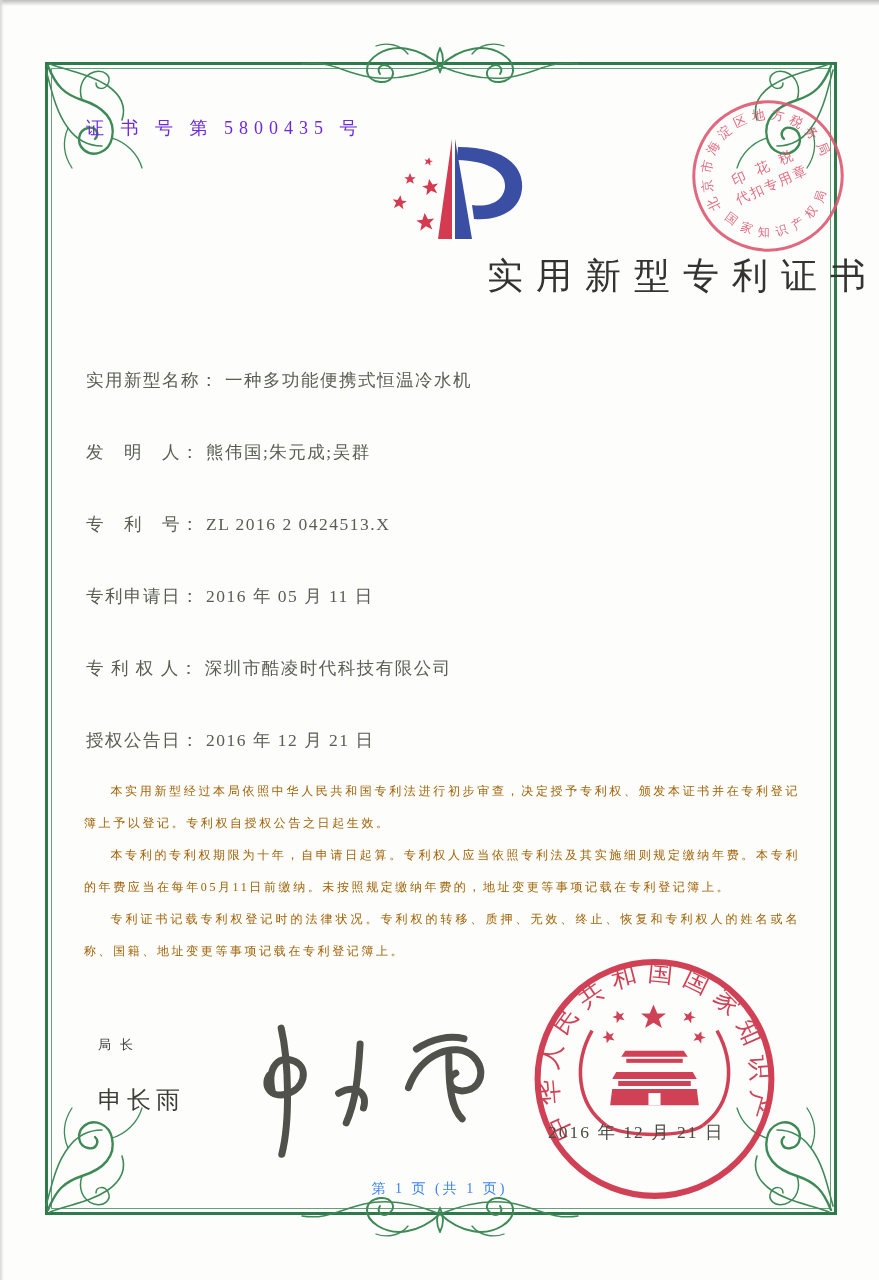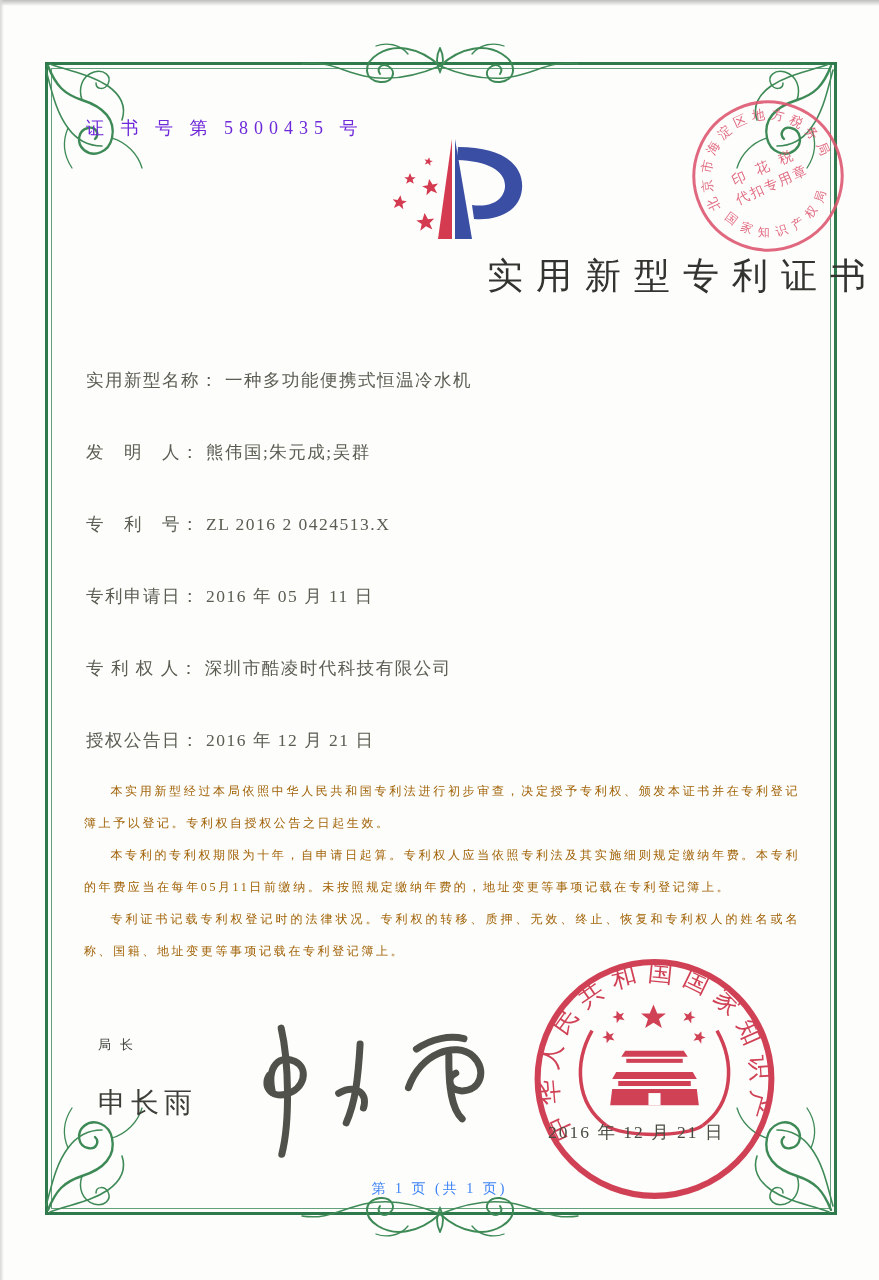--- a/index.html
+++ b/index.html
@@ -36,21 +36,21 @@
   .field { font-size:17.5px; color:#595d52; letter-spacing:1.5px; white-space:nowrap; }
   .field .f-label { margin-right:6px; }
 
   .paragraphs { position:absolute; left:84px; top:742px; width:716px;
     font-size:12px; letter-spacing:2.6px; line-height:32px; color:#a16207;
     text-align:justify;margin-top:33px; }
   .paragraphs p { text-indent:2.2em; }
 
   .signoff-title { position:absolute; left:98px; top:1036px; font-size:13px;
     letter-spacing:9px; color:#3c3e37; font-family:"Liberation Sans","DejaVu Sans",sans-serif; }
-  .signoff-name  { position:absolute; left:98px; top:1084px; font-size:28px;
+  .signoff-name  { position:absolute; left:98px; top:1084px; font-size:24px;
     letter-spacing:5px; color:#3c3e37; font-family:"Liberation Sans","DejaVu Sans",sans-serif; }
 
   .signature { position:absolute; left:212px; top:1000px; width:300px; height:160px;
     transform:rotate(-3deg); }
 
   .big-seal { position:absolute; left:512px; top:952px; width:285px; height:262px;
     opacity:.92; }
 
   .issue-date { position:absolute; left:548px; top:1120px; font-size:17.5px;
     letter-spacing:2px; color:#4a4c42; z-index:6; }

